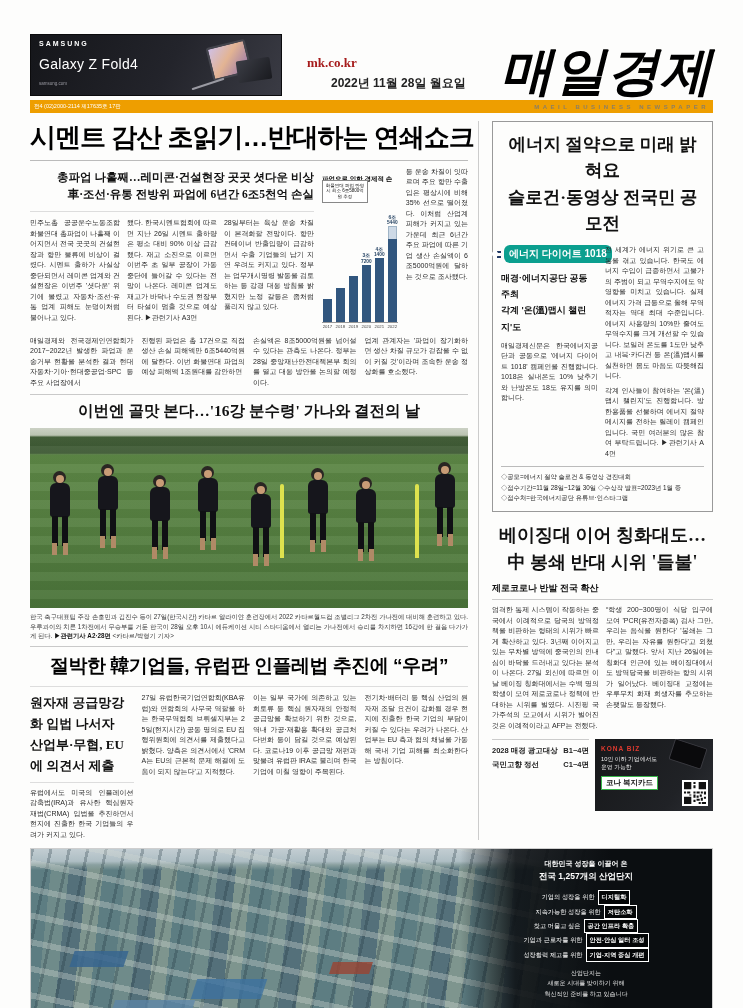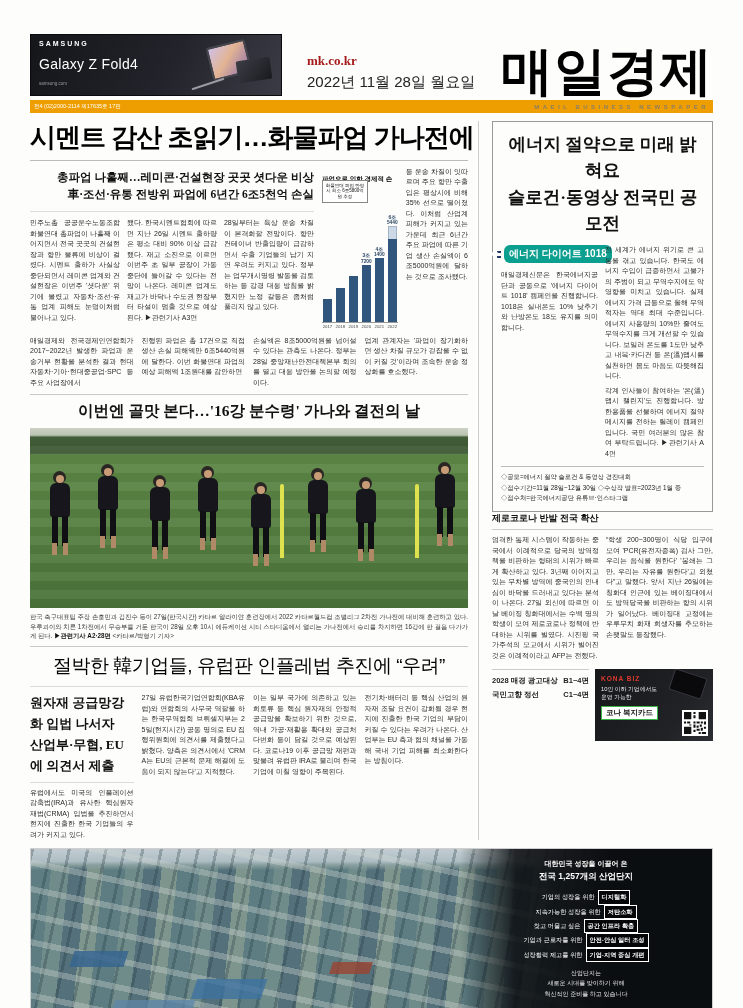--- a/index.html
+++ b/index.html
@@ -12,22 +12,22 @@
   .samsung-ad { width:252px; height:62px; background:linear-gradient(115deg,#15161a 0%,#23242b 55%,#3a3b44 100%); border:1px solid #0b0b0d; display:flex; justify-content:space-between; padding:5px 8px; color:#fff; position:relative; overflow:hidden; }
   .s-brand { font-size:7px; font-weight:bold; letter-spacing:2px; }
   .s-product { font-size:14px; margin-top:9px; letter-spacing:.3px; }
   .s-site { font-size:4.5px; color:#9a9aa2; margin-top:9px; }
   .s-phone { position:absolute; right:6px; top:6px; width:86px; height:50px; }
   .s-screen { position:absolute; right:26px; top:2px; width:40px; height:34px; transform:rotate(-14deg); border:2px solid #44454d; border-radius:3px; background:linear-gradient(135deg,#cfc0e6 0%,#e3b493 45%,#8e6fae 100%); }
   .s-cover { position:absolute; right:4px; top:18px; width:34px; height:22px; transform:rotate(-8deg); background:linear-gradient(135deg,#3c3e46,#191a1f); border-radius:2px; }
   .s-pen { position:absolute; left:2px; bottom:6px; width:34px; height:2px; background:#9a9aa2; transform:rotate(-18deg); border-radius:1px; }
   .mast-center { flex:1; padding-bottom:4px; }
   .mk-url { font-family:"Liberation Serif",serif; font-weight:bold; color:#a61c1c; font-size:13px; }
-  .mk-date { font-size:15px; font-weight:normal; color:#222; margin-top:4px; }
-  .mast-title { font-family:"Liberation Serif",serif; font-weight:900; font-size:52px; line-height:.95; letter-spacing:1px; color:#000; white-space:nowrap; }
+  .mk-date { font-size:12px; font-weight:bold; color:#222; margin-top:4px;margin-left:24px; }
+  .mast-title { font-family:"Liberation Serif",serif; font-weight:900; font-size:52px; line-height:.95; letter-spacing:1px; color:#000; white-space:nowrap;font-style:italic; }
   .orange-bar { margin-top:4px; height:13px; background:#ee9e00; display:flex; align-items:center; justify-content:space-between; padding:0 4px; }
   .issue-info { font-size:5.5px; color:#fff; }
   .mast-en { font-size:6px; letter-spacing:3.5px; color:#8c7f63; font-weight:bold; }
 
   
   .main-grid { display:flex; gap:10px; margin-top:8px; }
   .left-col { width:438px; }
   .right-col { width:235px; border-left:1px solid #ccc; padding-left:13px; }
 
   .bodytext { font-size:7px; line-height:1.5; text-align:justify; color:#282828; word-break:break-all; }
@@ -70,21 +70,21 @@
   .pole { position:absolute; bottom:28%; width:4px; height:74px; background:#dde24e; border-radius:2px 2px 0 0; }
   .player { position:absolute; width:24px; height:84px; }
   .player .head { position:absolute; top:0; left:5px; width:13px; height:13px; border-radius:50%; background:#2a2623; }
   .player .face { position:absolute; top:4px; left:8px; width:8px; height:8px; border-radius:50%; background:#c89c76; }
   .player .torso { position:absolute; top:12px; left:2px; width:20px; height:34px; border-radius:6px 6px 3px 3px; background:#16161c; }
   .player .legs { position:absolute; top:45px; left:4px; width:16px; height:30px; background:linear-gradient(90deg,#101014 0 6px,transparent 6px 10px,#101014 10px 16px); }
   .player .calf { position:absolute; top:72px; left:4px; width:16px; height:12px; background:linear-gradient(90deg,#b08a66 0 5px,transparent 5px 11px,#b08a66 11px 16px); }
   .photo-caption { font-size:6.3px; line-height:1.5; color:#333; text-align:justify; margin-top:4px; }
 
   
-  .second-headline { font-size:19px; font-weight:400; letter-spacing:-.5px; text-align:center; margin:4px 0 7px; color:#000; white-space:nowrap; }
+  .second-headline { font-size:19px; font-weight:700; letter-spacing:-.5px; text-align:center; margin:4px 0 7px; color:#000; white-space:nowrap; }
   .second-body { display:flex; gap:8px; border-top:1px solid #ddd; padding-top:6px; }
   .second-body .scol { flex:1; }
   .second-subheads { border-bottom:1px solid #ddd; padding-bottom:5px; margin-bottom:5px; }
   .second-subheads p { font-family:"Liberation Serif",serif; font-size:13px; font-weight:bold; line-height:1.6; color:#111; }
 
   
   .energy-box { border:1px solid #999; padding:9px 8px 7px; }
   .energy-headline { font-family:"Liberation Serif",serif; font-size:17.5px; font-weight:bold; text-align:center; line-height:1.5; color:#111; }
   .energy-cols { display:flex; gap:7px; margin-top:9px; }
   .energy-left { width:97px; }
@@ -163,21 +163,21 @@
   </header>
   <div class="orange-bar">
     <span class="issue-info">전4 (02)2000-2114 제17635호 17판</span>
     <span class="mast-en">MAEIL BUSINESS NEWSPAPER</span>
   </div>
 
   <div class="main-grid">
 
     <section class="left-col">
 
-      <h2 class="lead-headline">시멘트 감산 초읽기…화물파업 가나전에</h2>
+      <h2 class="lead-headline">시멘트 감산 초읽기…반대하는 연쇄쇼크</h2>
 
       <div class="lead-top">
         <div class="lead-left">
           <div class="lead-subheads">
             <p>총파업 나흘째…레미콘·건설현장 곳곳 셧다운 비상</p>
             <p>車·조선·유통 전방위 파업에 6년간 6조5천억 손실</p>
           </div>
           <div class="lead-cols3">
             <div class="bodytext">민주노총 공공운수노동조합 화물연대 총파업이 나흘째 이어지면서 전국 곳곳의 건설현장과 항만 물류에 비상이 걸렸다. 시멘트 출하가 사실상 중단되면서 레미콘 업계와 건설현장은 이번주 '셧다운' 위기에 몰렸고 자동차·조선·유통 업계 피해도 눈덩이처럼 불어나고 있다.</div>
             <div class="bodytext">됐다. 한국시멘트협회에 따르면 지난 26일 시멘트 출하량은 평소 대비 90% 이상 급감했다. 재고 소진으로 이르면 이번주 초 일부 공장이 가동 중단에 들어갈 수 있다는 전망이 나온다. 레미콘 업계도 재고가 바닥나 수도권 현장부터 타설이 멈출 것으로 예상된다. ▶관련기사 A3면</div>
@@ -342,34 +342,42 @@
         <div class="energy-headline">
           <div>에너지 절약으로 미래 밝혀요</div>
           <div>슬로건·동영상 전국민 공모전</div>
         </div>
         <div class="energy-cols">
           <div class="energy-left">
             <div class="energy-badge">
               <span class="plug-icon"></span>
               <span class="energy-badge-label">에너지 다이어트 1018</span>
             </div>
+            <div class="energy-sub">
+              <div>매경·에너지공단 공동 주최</div>
+              <div>각계 '온(溫)맵시 챌린지'도</div>
+            </div>
             <div class="bodytext">매일경제신문은 한국에너지공단과 공동으로 '에너지 다이어트 1018' 캠페인을 진행합니다. 1018은 실내온도 10% 낮추기와 난방온도 18도 유지를 의미합니다.</div>
           </div>
           <div class="energy-right">
             <div class="bodytext">전 세계가 에너지 위기로 큰 고통을 겪고 있습니다. 한국도 에너지 수입이 급증하면서 고물가의 주범이 되고 무역수지에도 악영향을 미치고 있습니다. 실제 에너지 가격 급등으로 올해 무역적자는 역대 최대 수준입니다. 에너지 사용량의 10%만 줄여도 무역수지를 크게 개선할 수 있습니다. 보일러 온도를 1도만 낮추고 내복·카디건 등 온(溫)맵시를 실천하면 몸도 마음도 따뜻해집니다.</div>
             <div class="bodytext" style="margin-top:4px">각계 인사들이 참여하는 '온(溫)맵시 챌린지'도 진행합니다. 방한용품을 선물하며 에너지 절약 메시지를 전하는 릴레이 캠페인입니다. 국민 여러분의 많은 참여 부탁드립니다. ▶관련기사 A4면</div>
           </div>
         </div>
         <div class="energy-bullets">
           <p>◇공모=에너지 절약 슬로건 &amp; 동영상 경진대회</p>
           <p>◇접수기간=11월 28일~12월 30일   ◇수상작 발표=2023년 1월 중</p>
           <p>◇접수처=한국에너지공단 유튜브·인스타그램</p>
         </div>
       </div>
 
+      <h3 class="china-headline">
+        <div>베이징대 이어 칭화대도…</div>
+        <div>中 봉쇄 반대 시위 '들불'</div>
+      </h3>
       <div class="china-subhead">제로코로나 반발 전국 확산</div>
       <div class="china-cols">
         <div class="ccol bodytext">엄격한 통제 시스템이 작동하는 중국에서 이례적으로 당국의 방역정책을 비판하는 형태의 시위가 빠르게 확산하고 있다. 3년째 이어지고 있는 무차별 방역에 중국인의 인내심이 바닥을 드러내고 있다는 분석이 나온다. 27일 외신에 따르면 이날 베이징 칭화대에서는 수백 명의 학생이 모여 제로코로나 정책에 반대하는 시위를 벌였다. 시진핑 국가주석의 모교에서 시위가 벌어진 것은 이례적이라고 AFP는 전했다.</div>
         <div class="ccol bodytext">“학생 200~300명이 식당 입구에 모여 'PCR(유전자증폭) 검사 그만, 우리는 음식을 원한다' '봉쇄는 그만, 우리는 자유를 원한다'고 외쳤다”고 말했다. 앞서 지난 26일에는 칭화대 인근에 있는 베이징대에서도 방역당국을 비판하는 항의 시위가 일어났다. 베이징대 교정에는 우루무치 화재 희생자를 추모하는 손팻말도 등장했다.</div>
       </div>
 
       <div class="right-bottom">
         <div class="index-box">
           <div class="index-row">
             <span>2028 매경 광고대상</span>

